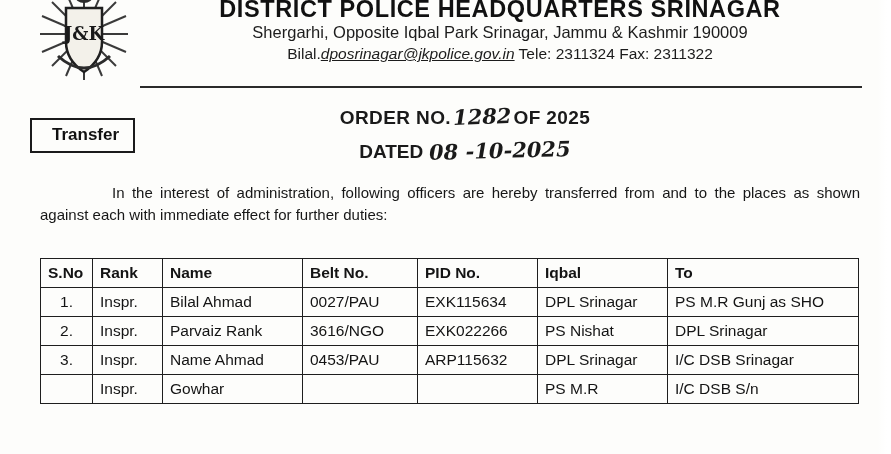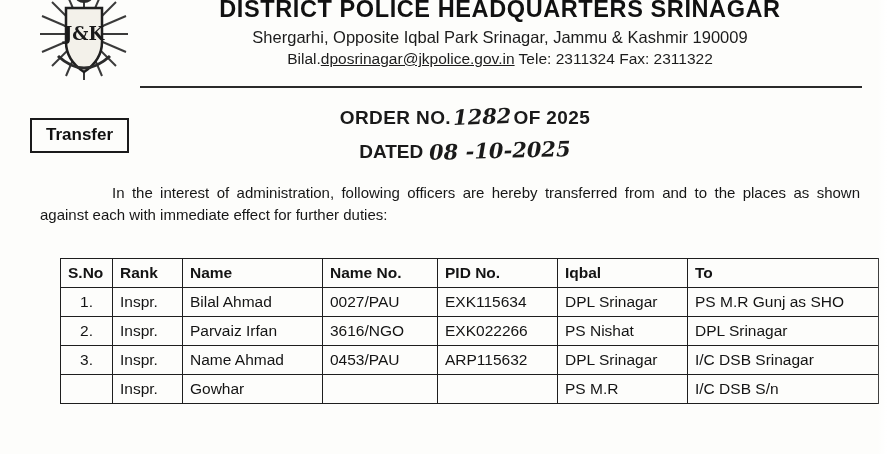--- a/index.html
+++ b/index.html
@@ -49,29 +49,29 @@
   .org-title {
     font-size: 23.5px;
     font-weight: bold;
     letter-spacing: 0.6px;
     color: #111;
     white-space: nowrap;
   }
   .org-address {
     font-size: 16.5px;
     color: #1c1c1c;
-    margin-top: 5px;
   }
   .org-contact {
     font-size: 15.5px;
     color: #1c1c1c;
     margin-top: 3px;
   }
   .org-contact .email-link {
     text-decoration: underline;
+    font-style: italic;
   }
   .rule {
     position: absolute;
     left: 140px;
     top: 86px;
     width: 722px;
     height: 2px;
     background: #2a2a2a;
   }
 
@@ -114,21 +114,21 @@
     transform: rotate(-1.5deg);
     padding-left: 6px;
   }
 
   
   .transfer-box {
     position: absolute;
     left: 30px;
     top: 118px;
     border: 2px solid #1b1b1b;
-    padding: 5px 14px 6px 14px;
+    padding: 5px 14px 6px 20px;
     font-size: 17px;
     font-weight: bold;
     color: #111;
     background: transparent;
   }
 
   
   .para {
     position: absolute;
     left: 40px;
@@ -145,21 +145,20 @@
   .tbl-wrap {
     position: absolute;
     left: 40px;
     top: 258px;
     width: 818px;
   }
   table.officers {
     border-collapse: collapse;
     width: 818px;
     table-layout: fixed;
-    margin-left: 20px;
   }
   table.officers th,
   table.officers td {
     border: 1.6px solid #1e1e1e;
     font-size: 15.5px;
     color: #141414;
     padding: 5px 7px;
     vertical-align: middle;
   }
   table.officers th {
@@ -257,40 +256,40 @@
           <col class="c-belt">
           <col class="c-pid">
           <col class="c-from">
           <col class="c-to">
       </colgroup>
       <thead>
         <tr>
           <th>S.No</th>
           <th>Rank</th>
           <th>Name</th>
-          <th>Name No.</th>
+          <th>Belt No.</th>
           <th>PID No.</th>
           <th>Iqbal</th>
           <th>To</th>
         </tr>
       </thead>
       <tbody>
         <tr>
           <td class="center">1.</td>
           <td>Inspr.</td>
           <td>Bilal Ahmad</td>
           <td>0027/PAU</td>
           <td>EXK115634</td>
           <td>DPL Srinagar</td>
           <td>PS M.R Gunj as SHO</td>
         </tr>
         <tr>
           <td class="center">2.</td>
           <td>Inspr.</td>
-          <td>Parvaiz Irfan</td>
+          <td>Parvaiz Rank</td>
           <td>3616/NGO</td>
           <td>EXK022266</td>
           <td>PS Nishat</td>
           <td>DPL Srinagar</td>
         </tr>
         <tr>
           <td class="center">3.</td>
           <td>Inspr.</td>
           <td>Name Ahmad</td>
           <td>0453/PAU</td>

